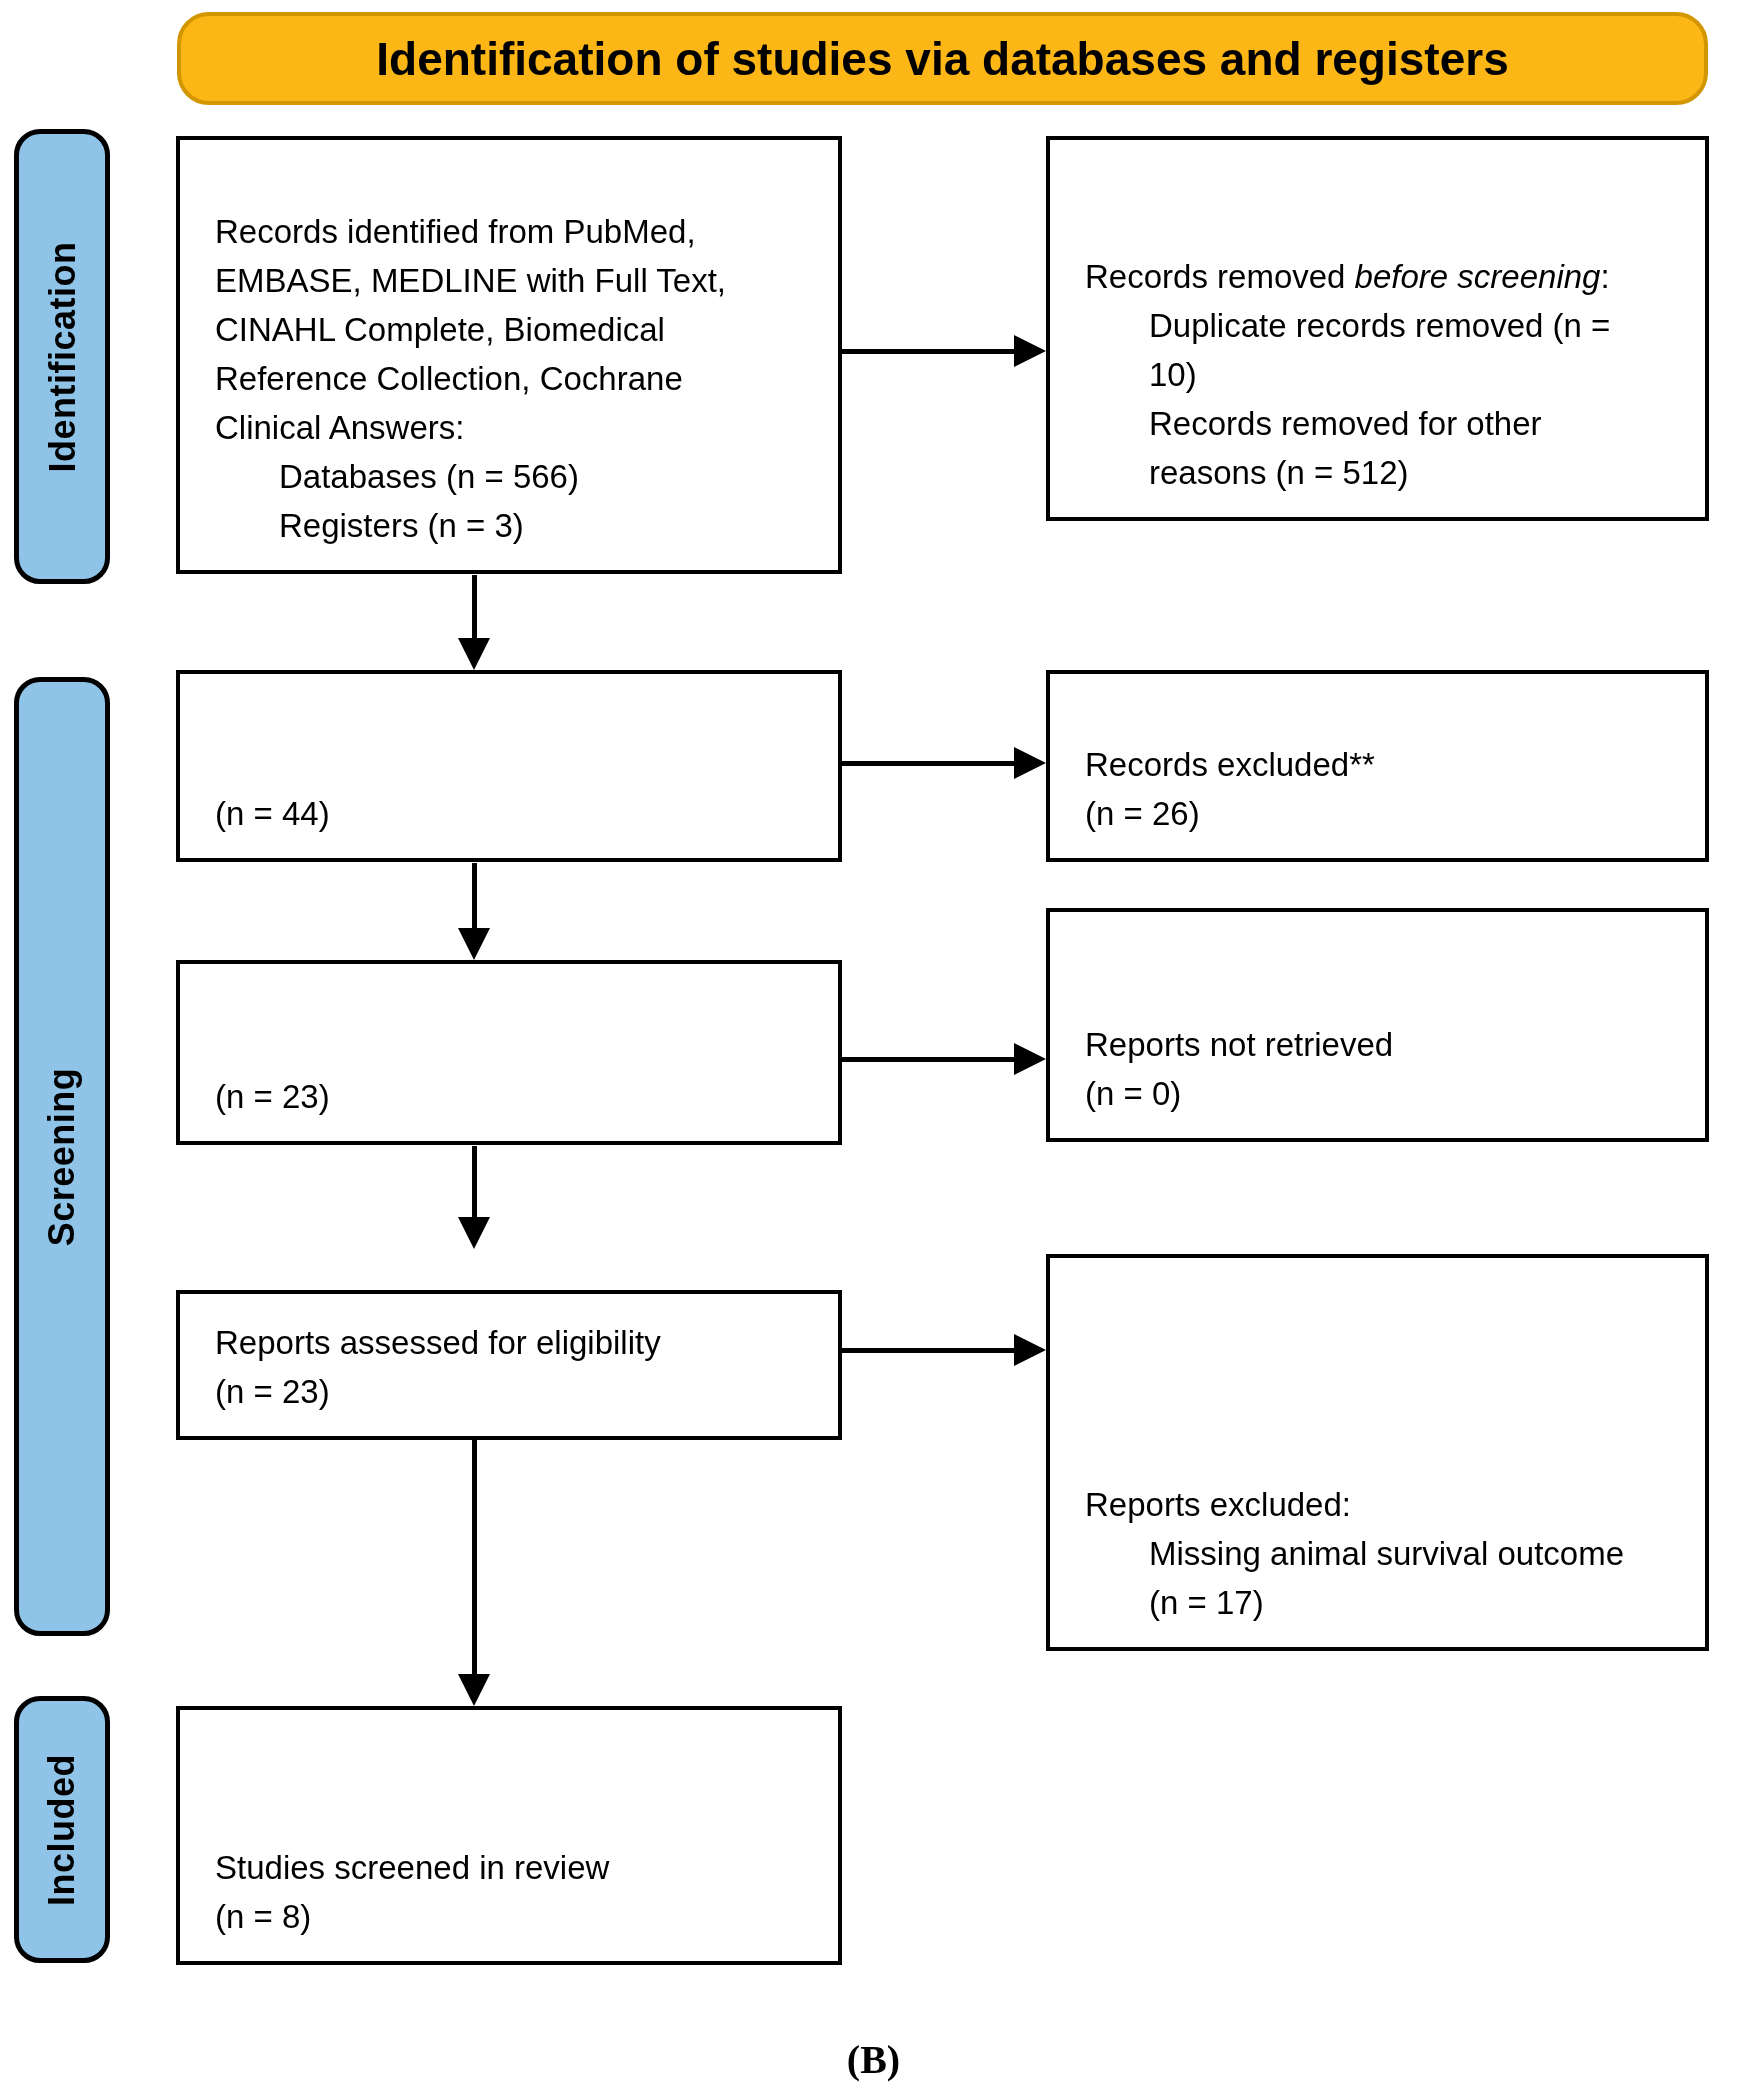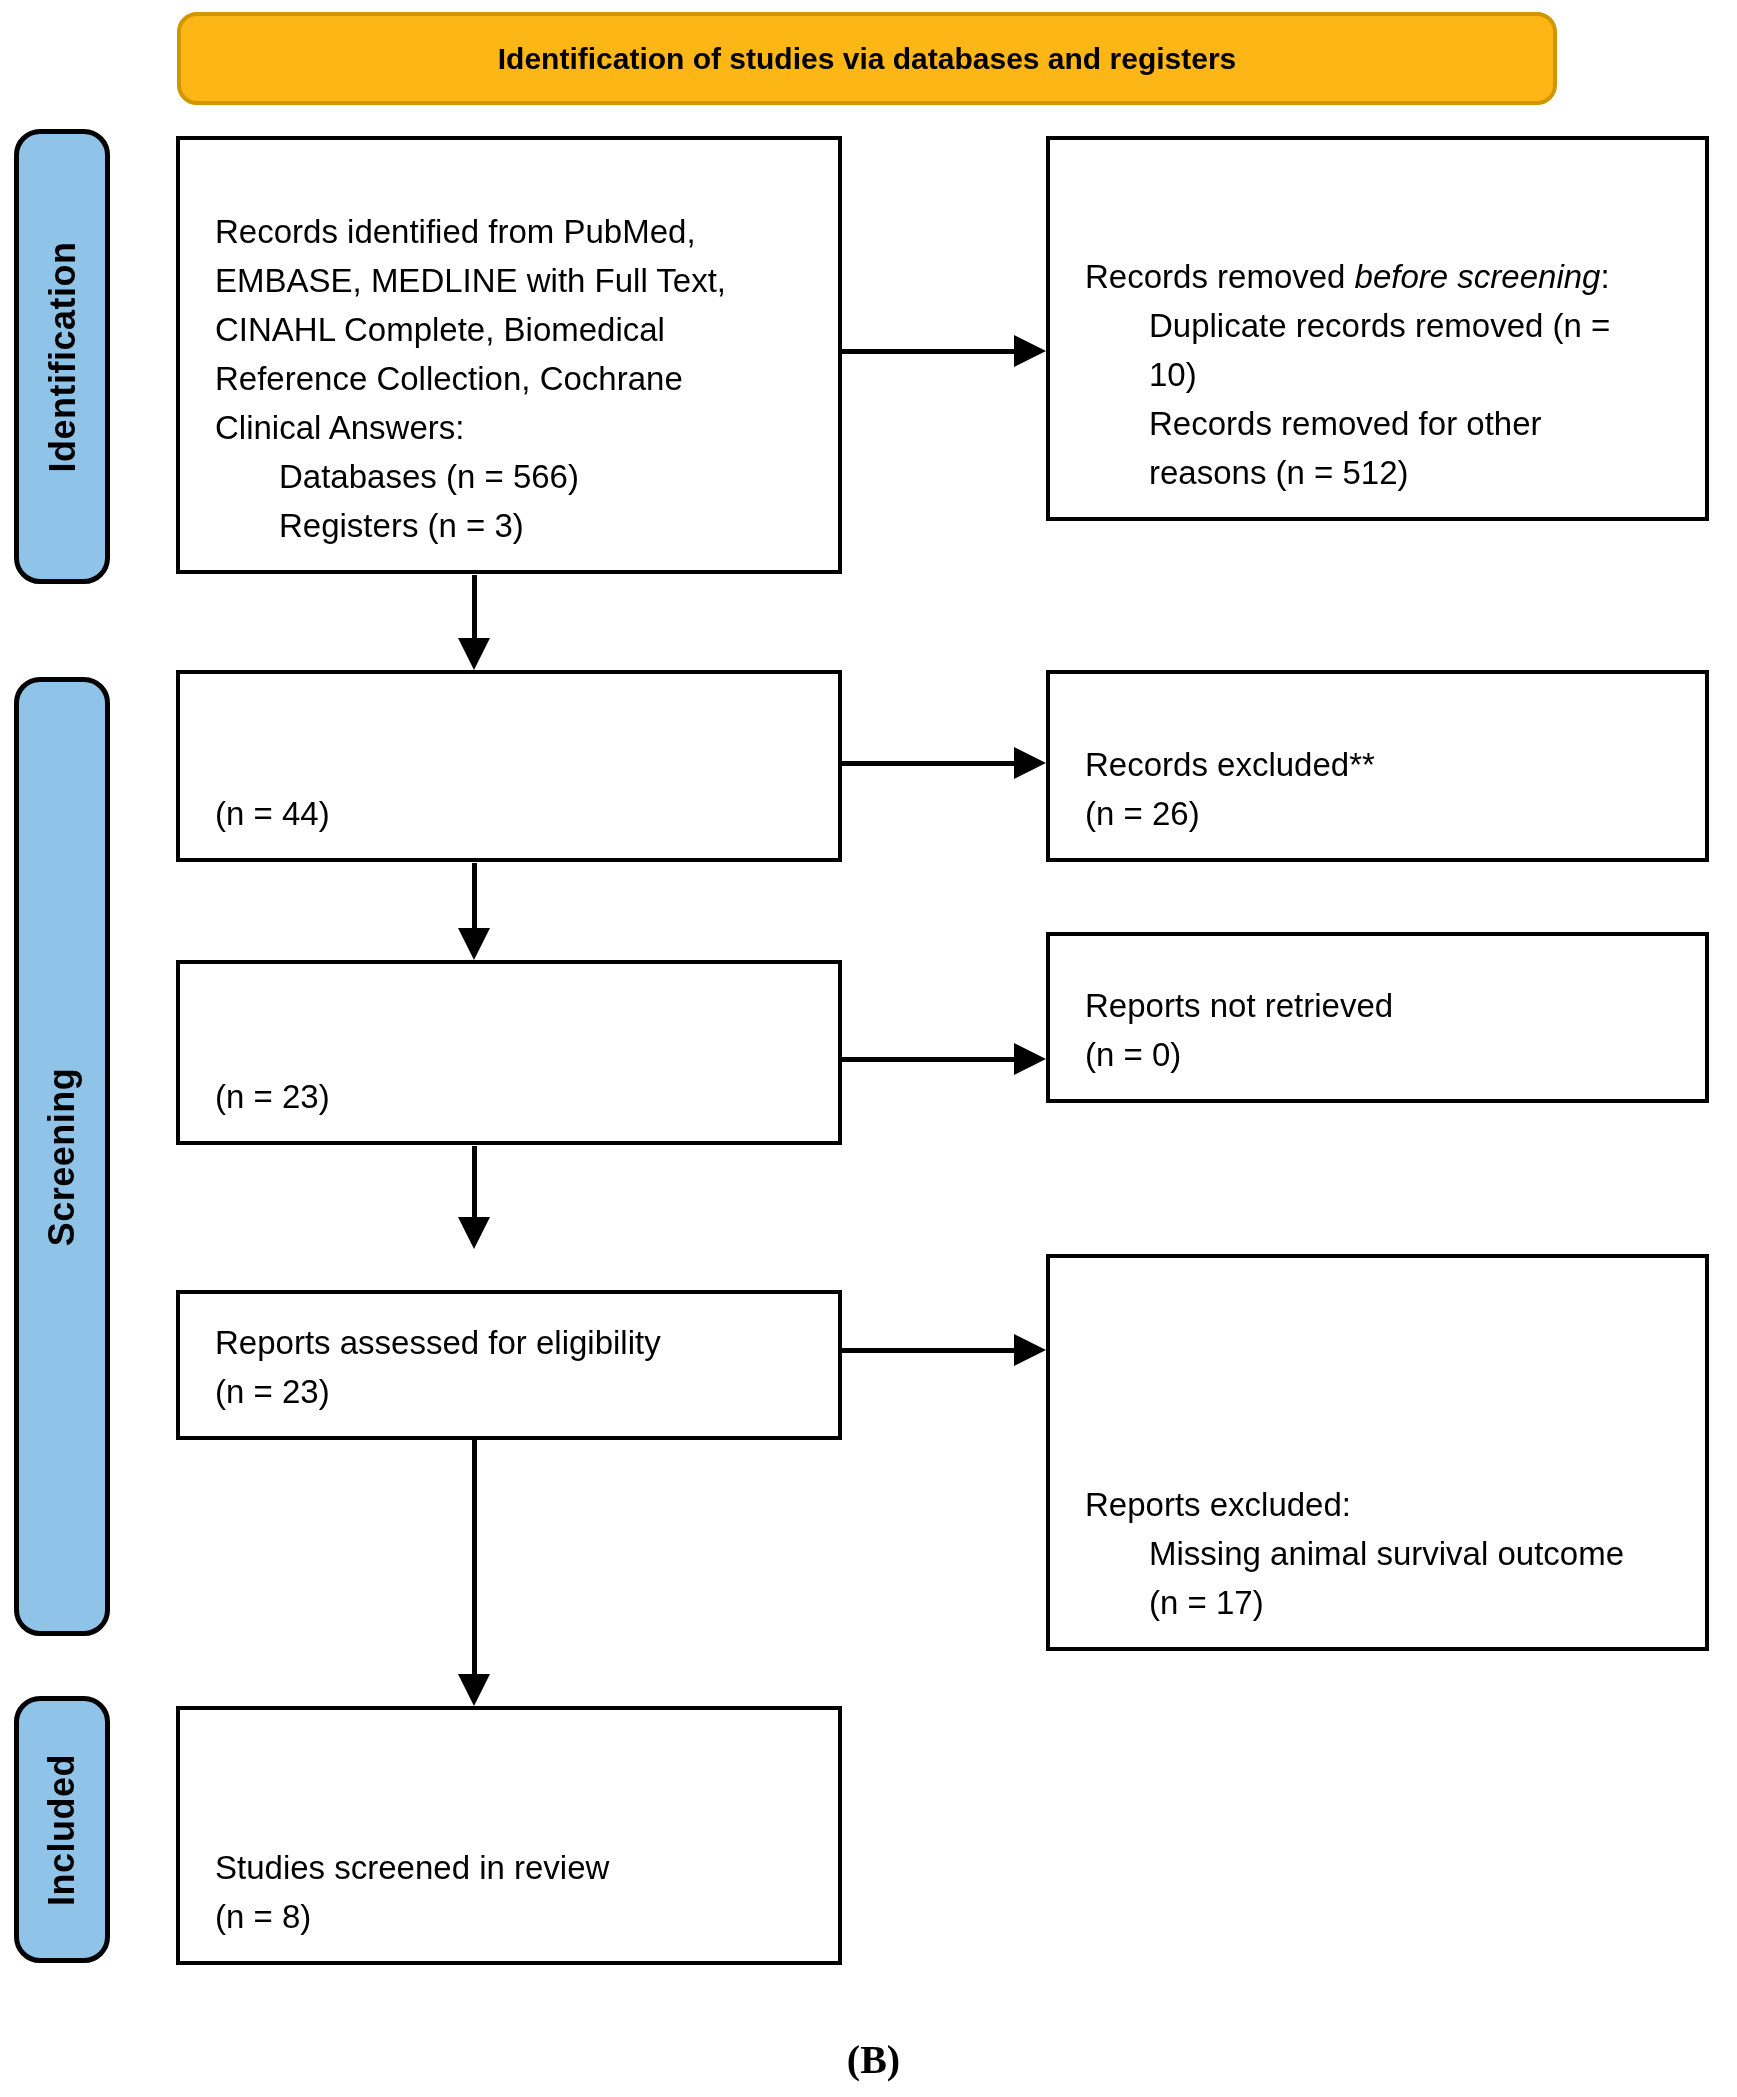--- a/index.html
+++ b/index.html
@@ -13,26 +13,26 @@
   html, body { margin: 0; padding: 0; }
   body {
     width: 1737px; height: 2097px;
     background: #ffffff;
     font-family: "Liberation Sans", sans-serif;
     color: #000;
   }
   .canvas { position: relative; width: 1737px; height: 2097px; overflow: hidden; }
 
   .banner {
-    position: absolute; left: 177px; top: 12px; width: 1380px; height: 93px;
+    position: absolute; left: 177px; top: 12px; width: 1531px; height: 93px;
     background: var(--banner-fill);
     border: 4px solid var(--banner-border);
-    border-radius: 20px;
+    border-radius: 32px;
     display: flex; align-items: center; justify-content: center;
-    font-weight: bold; font-size: 30px;
+    font-weight: bold; font-size: 46px;
   }
 
   .stage-label {
     position: absolute; left: 14px; width: 96px;
     background: var(--stage-fill);
     border: 5px solid var(--outline);
     border-radius: 26px;
     display: flex; align-items: center; justify-content: center;
   }
   .stage-label .vtext {
@@ -54,21 +54,21 @@
     font-size: 33px; line-height: 49px;
   }
   .col-left  { left: 176px;  width: 666px; }
   .col-right { left: 1046px; width: 663px; }
 
   #box-records-identified   { top: 136px;  height: 438px; padding-right: 60px; }
   #box-records-removed      { top: 136px;  height: 385px; padding-right: 60px; }
   #box-records-screened     { top: 670px; height: 192px; }
   #box-records-excluded     { top: 670px; height: 192px; }
   #box-reports-sought       { top: 960px; height: 185px; }
-  #box-reports-not-retrieved{ top: 932px; height: 171px; }
+  #box-reports-not-retrieved{ top: 908px; height: 234px; }
   #box-reports-assessed     { top: 1290px; height: 150px; }
   #box-reports-excluded     { top: 1254px; height: 397px; padding-right: 60px; }
   #box-studies-included     { top: 1706px; height: 259px; }
 
   .indent { padding-left: 64px; }
   .italic { font-style: italic; }
 
   .vline {
     position: absolute; width: 4.5px; background: var(--outline);
   }

